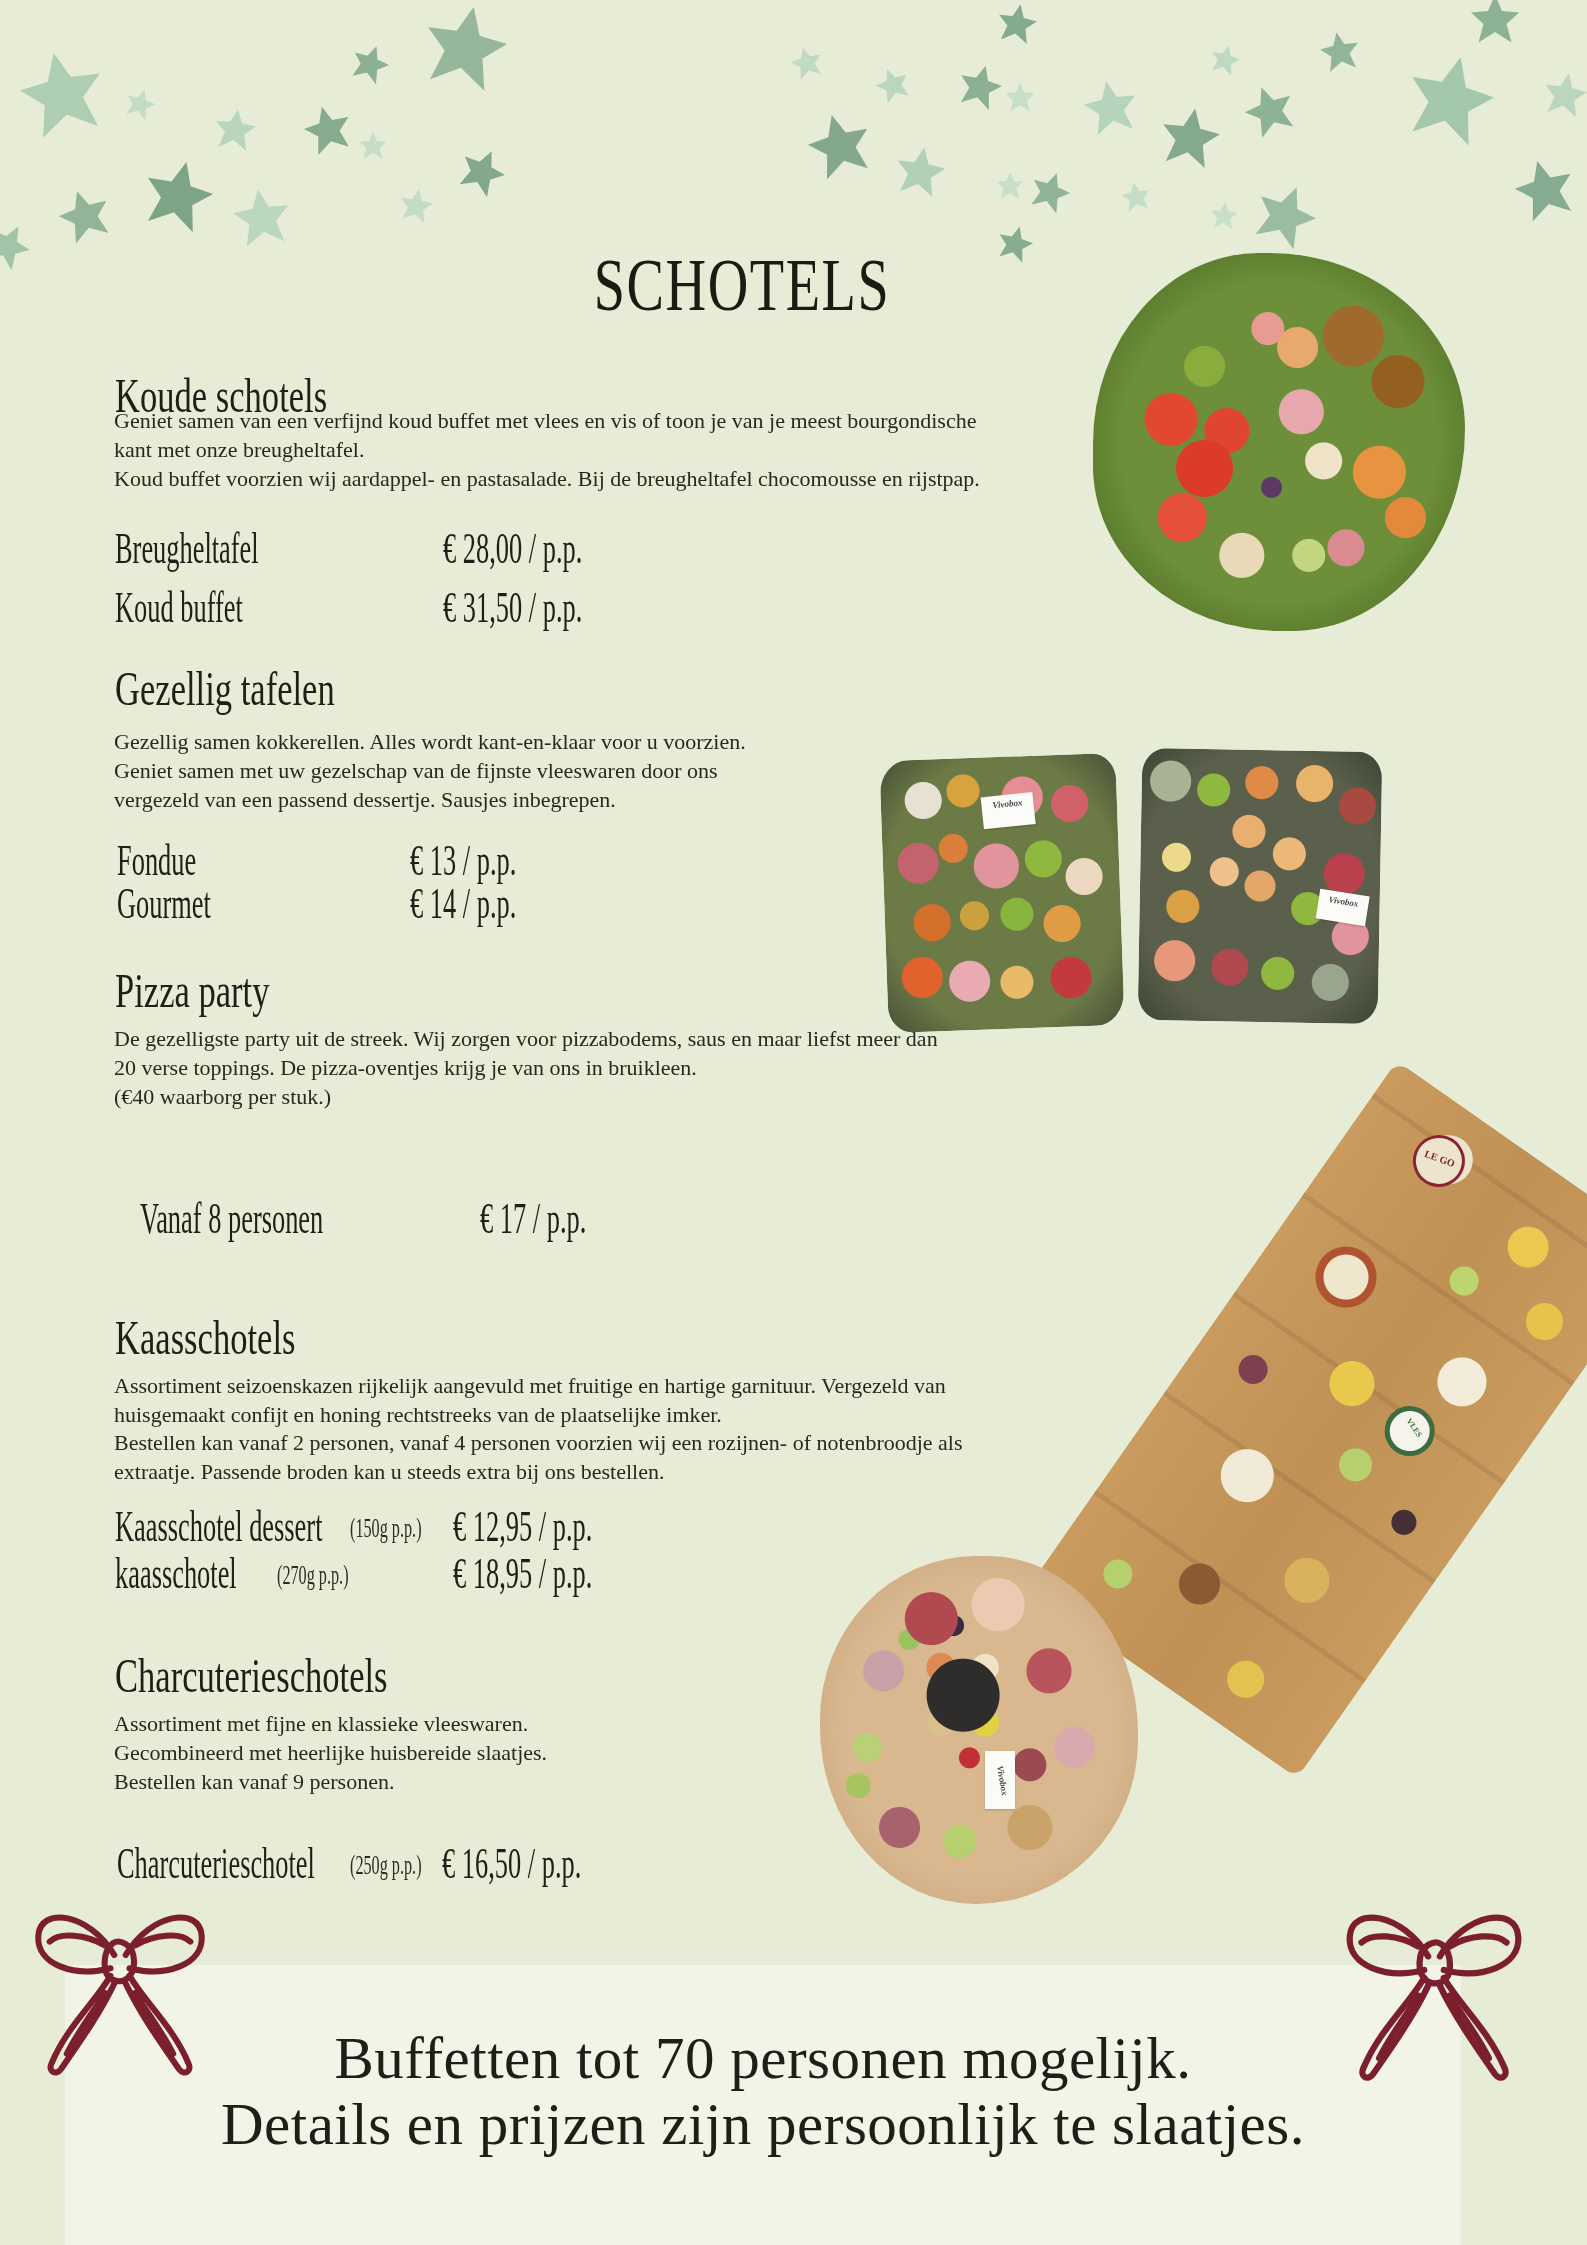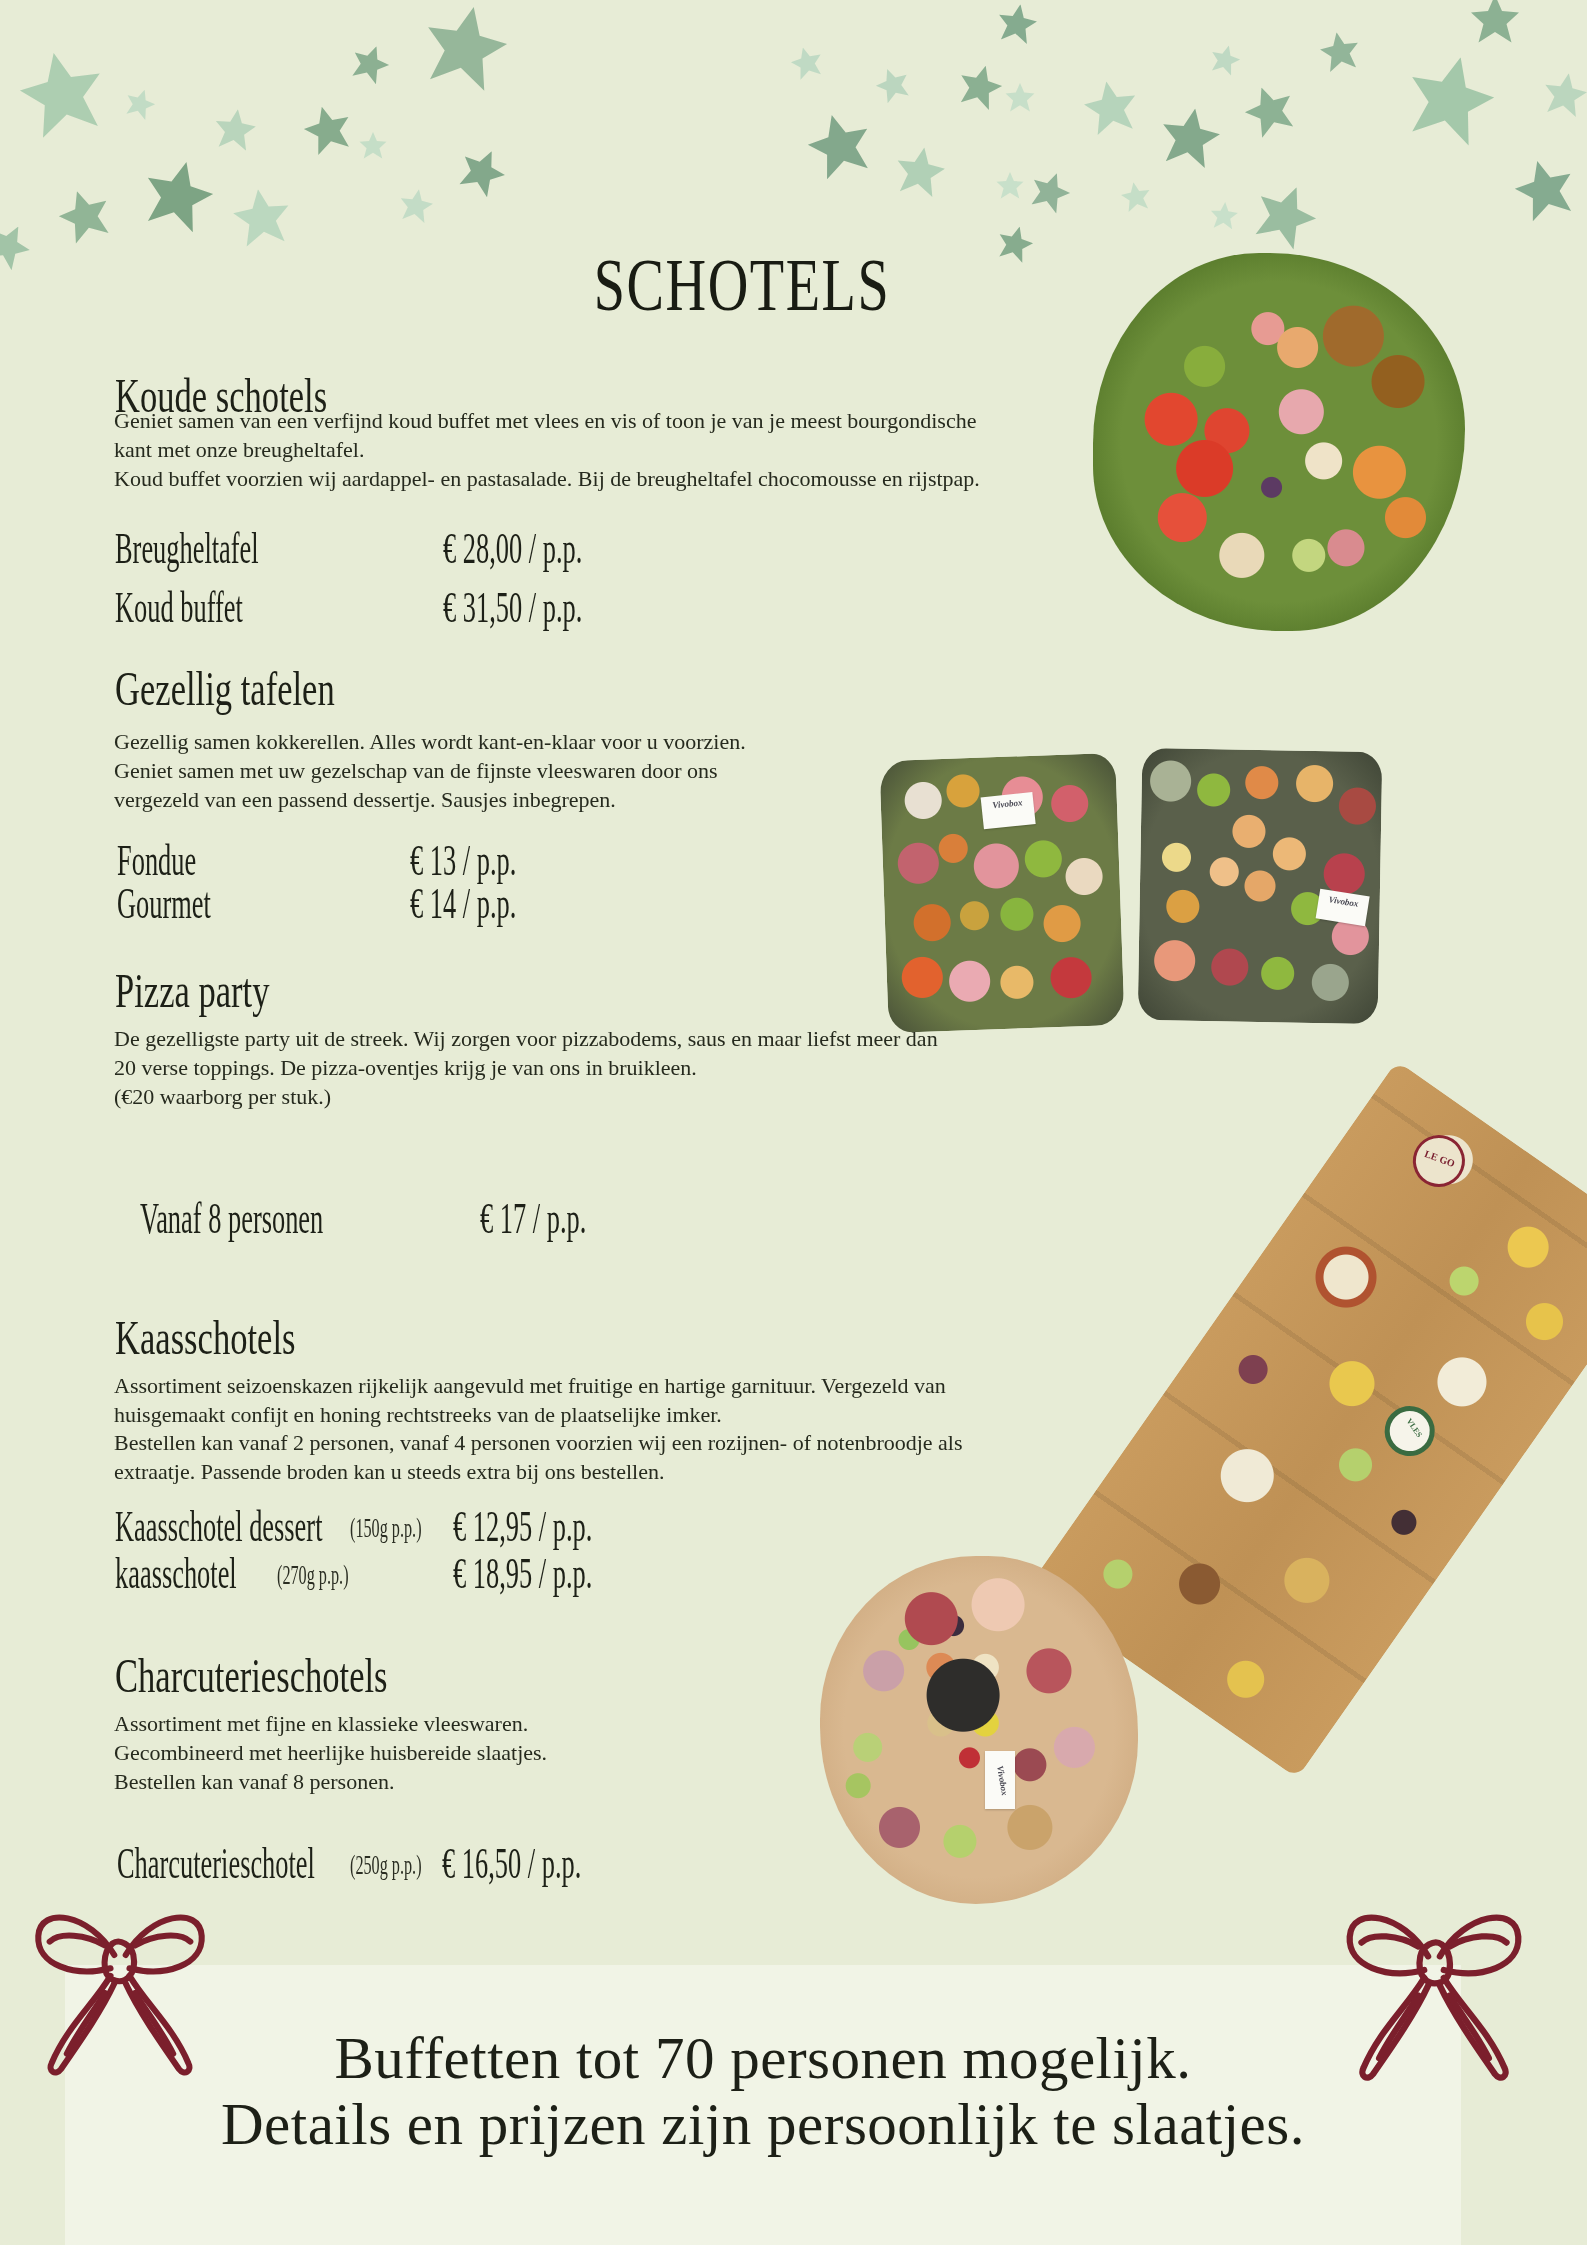--- a/index.html
+++ b/index.html
@@ -269,21 +269,21 @@
     <span class="row-price" style="left:410px">€ 13 / p.p.</span>
   </div>
   <div class="price-row" style="top:882px">
     <span class="row-label" style="left:117px">Gourmet</span>
     <span class="row-price" style="left:410px">€ 14 / p.p.</span>
   </div>
 
   <h2 class="section-heading" style="top:967px">Pizza party</h2>
   <p class="body-text" style="top:1024px">De gezelligste party uit de streek. Wij zorgen voor  pizzabodems, saus en maar liefst meer dan
 20 verse toppings. De pizza-oventjes krijg je van ons in bruikleen.
-(€20 waarborg per stuk.)</p>
+(€40 waarborg per stuk.)</p>
   <div class="price-row" style="top:1197px">
     <span class="row-label" style="left:140px">Vanaf 8 personen</span>
     <span class="row-price" style="left:480px">€ 17 / p.p.</span>
   </div>
 
   <h2 class="section-heading" style="top:1314px">Kaasschotels</h2>
   <p class="body-text" style="top:1372px; line-height:28.5px">Assortiment seizoenskazen rijkelijk aangevuld met fruitige en hartige garnituur. Vergezeld van
 huisgemaakt confijt en honing rechtstreeks van de plaatselijke imker.
 Bestellen kan vanaf 2 personen, vanaf 4 personen voorzien wij een rozijnen- of notenbroodje als
 extraatje. Passende broden kan u steeds extra bij ons bestellen.</p>
@@ -294,21 +294,21 @@
   </div>
   <div class="price-row" style="top:1552px">
     <span class="row-label" style="left:115px">kaasschotel</span>
     <span class="row-note" style="left:277px">(270g p.p.)</span>
     <span class="row-price" style="left:453px">€ 18,95 / p.p.</span>
   </div>
 
   <h2 class="section-heading" style="top:1652px">Charcuterieschotels</h2>
   <p class="body-text" style="top:1709px">Assortiment met fijne en klassieke vleeswaren.
 Gecombineerd met heerlijke huisbereide slaatjes.
-Bestellen kan vanaf 8 personen.</p>
+Bestellen kan vanaf 9 personen.</p>
   <div class="price-row" style="top:1842px">
     <span class="row-label" style="left:117px">Charcuterieschotel</span>
     <span class="row-note" style="left:350px">(250g p.p.)</span>
     <span class="row-price" style="left:442px">€ 16,50 / p.p.</span>
   </div>
 
   <div class="banner">
     <p class="banner-line" style="top:64px">Buffetten tot 70 personen mogelijk.</p>
     <p class="banner-line" style="top:130px">Details en prijzen zijn persoonlijk te slaatjes.</p>
   </div>

